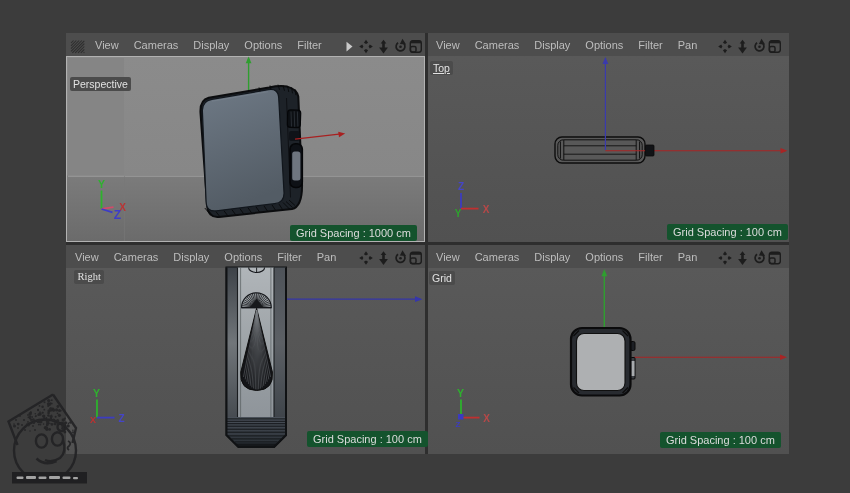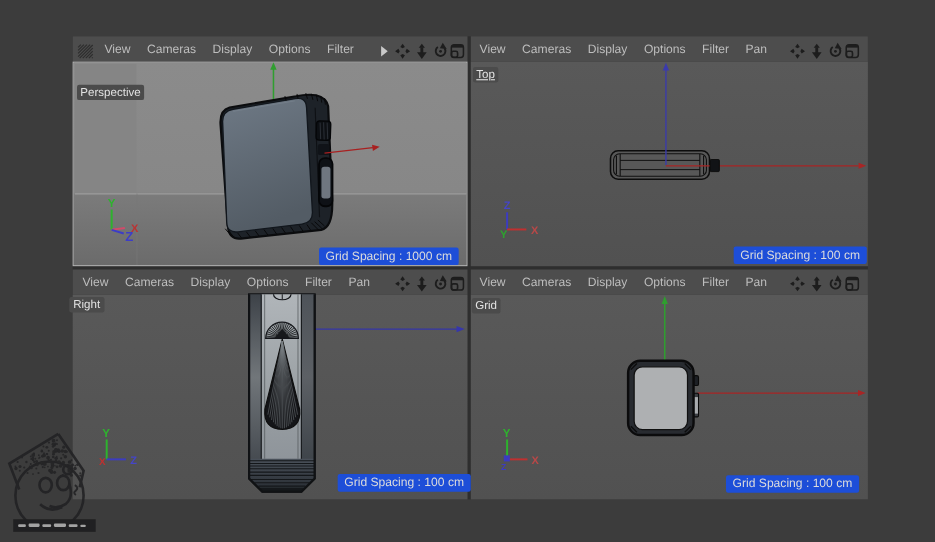--- a/index.html
+++ b/index.html
@@ -7,21 +7,21 @@
        font-family:"Liberation Sans", sans-serif;}
   #block{position:absolute;left:66px;top:33px;width:723px;height:421px;background:#2e2e2e;}
   .vp{position:absolute;}
   .tb{position:absolute;left:0;top:0;right:0;height:23px;background:#4d4d4d;
       display:flex;align-items:center;font-size:11px;color:#bdbdbd;}
   .tb span{display:inline-block;}
   .canvas{position:absolute;left:0;top:23px;right:0;bottom:0;}
   .dark{background:linear-gradient(180deg,#595959 0%,#515151 100%);}
   .lbl{position:absolute;background:#4b4b4b;color:#e2e2e2;font-size:10.5px;line-height:12px;
        padding:1px 3.5px;border-radius:2px;white-space:nowrap;}
-  .grid{position:absolute;background:#1d4ed8;color:#dcdcdc;font-size:11px;line-height:14px;
+  .grid{position:absolute;background:#14532d;color:#dcdcdc;font-size:11px;line-height:14px;
        padding:1px 6px;border-radius:2px;white-space:nowrap;}
   svg.overlay{position:absolute;left:0;top:0;z-index:5;}
   .lbl,.grid{z-index:6;}
 </style>
 </head>
 <body>
 <div id="block">
 
   <div class="vp" style="left:0;top:0;width:359px;height:209px;">
     <div class="tb" style="gap:15px;">
@@ -67,21 +67,21 @@
         <span>Options</span>
         <span>Filter</span>
         <span>Pan</span>
     </div>
     <div class="canvas dark"></div>
   </div>
 </div>
 
 <div class="lbl" style="left:69.5px;top:61px;margin-top:16px;">Perspective</div>
 <div class="lbl" style="left:429.5px;top:61px;text-decoration:underline;">Top</div>
-<div class="lbl" style="left:63px;top:269.5px;">Right</div>
+<div class="lbl" style="left:74px;top:269.5px;font-family:Liberation Serif, serif;">Right</div>
 <div class="lbl" style="left:428.5px;top:270.5px;">Grid</div>
 <div class="grid" style="left:290px;top:225px;">Grid Spacing : 1000 cm</div>
 <div class="grid" style="left:667px;top:224px;">Grid Spacing : 100 cm</div>
 <div class="grid" style="left:307px;top:431px;">Grid Spacing : 100 cm</div>
 <div class="grid" style="left:660px;top:432px;">Grid Spacing : 100 cm</div>
 
 <svg class="overlay" width="850" height="493" viewBox="0 0 850 493">
 <defs>
   <g id="icons" fill="#1d1d1d">
 

